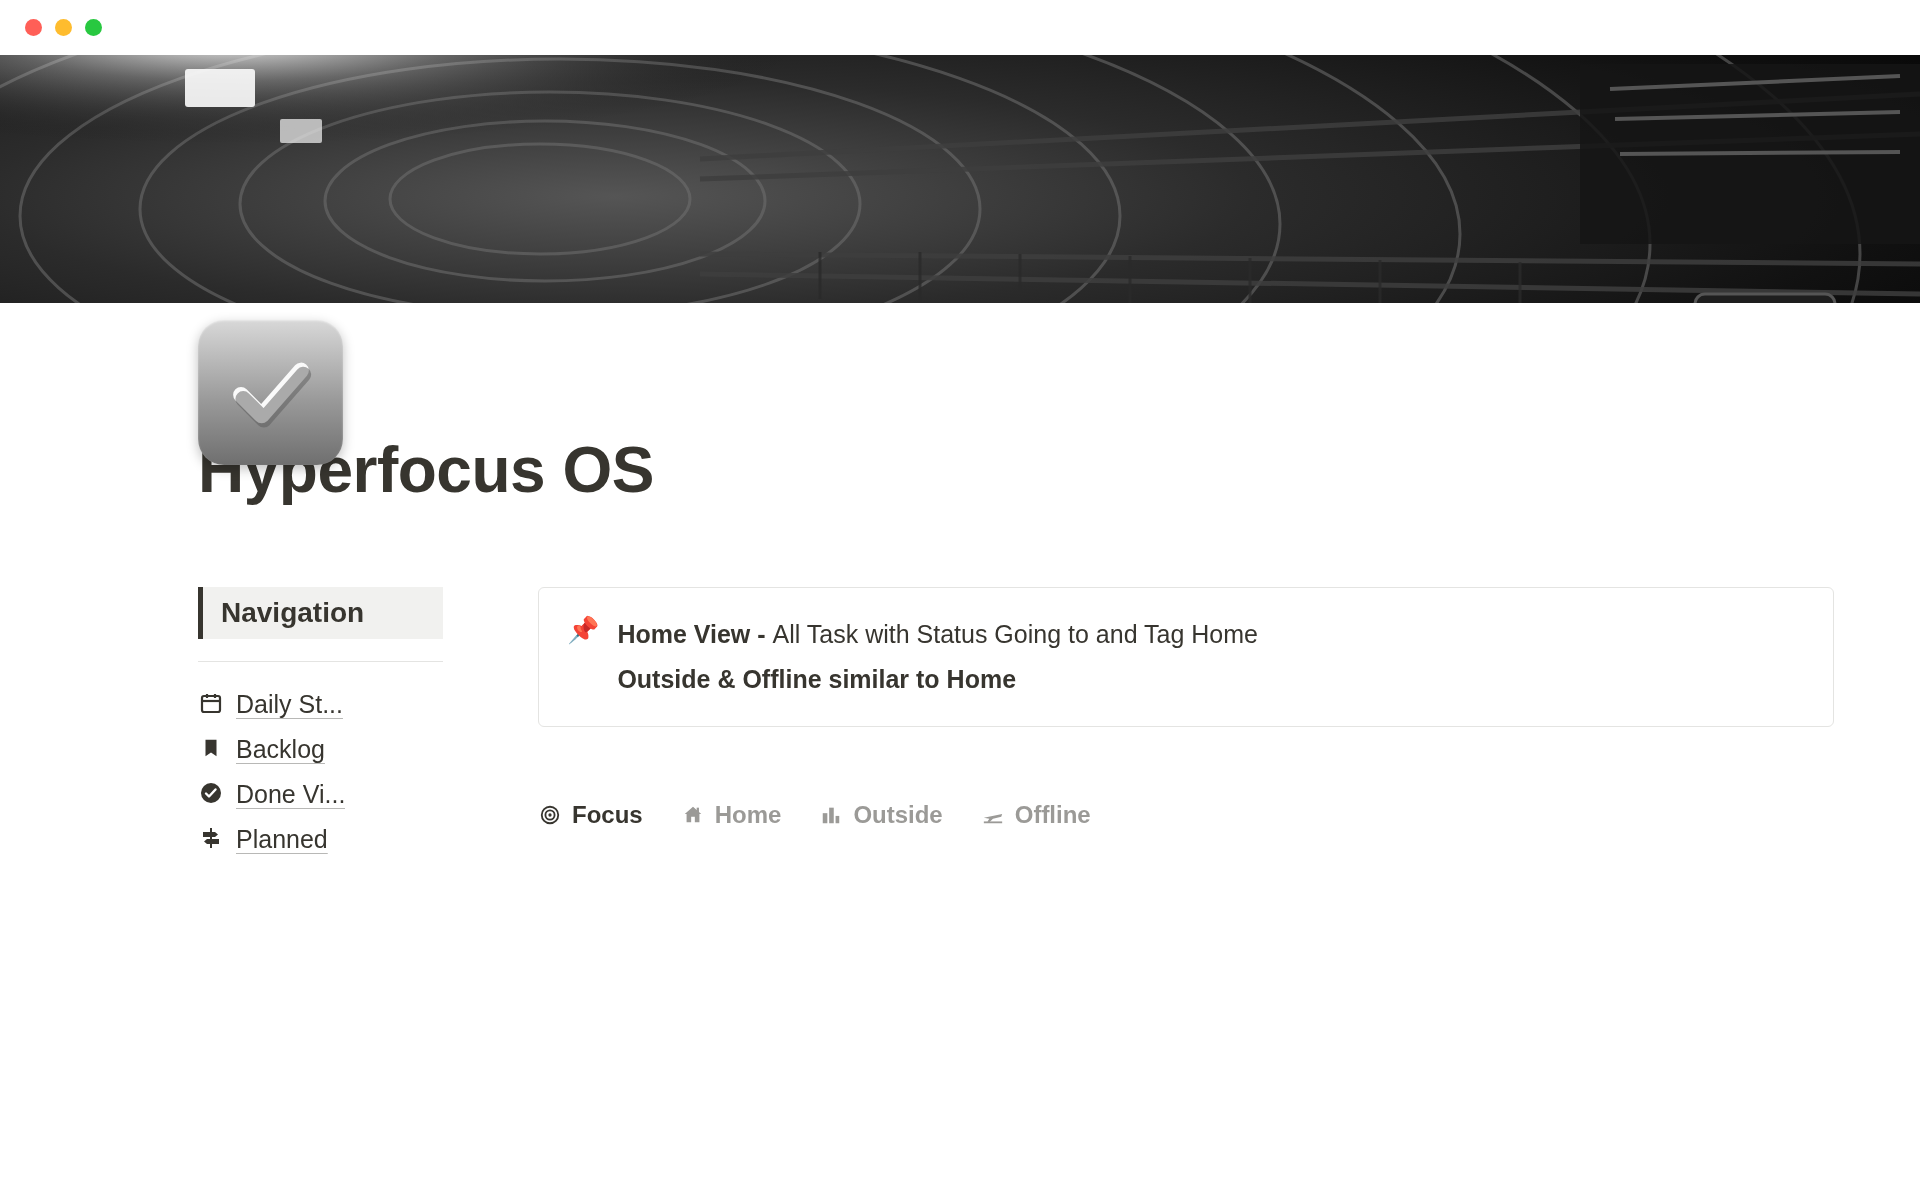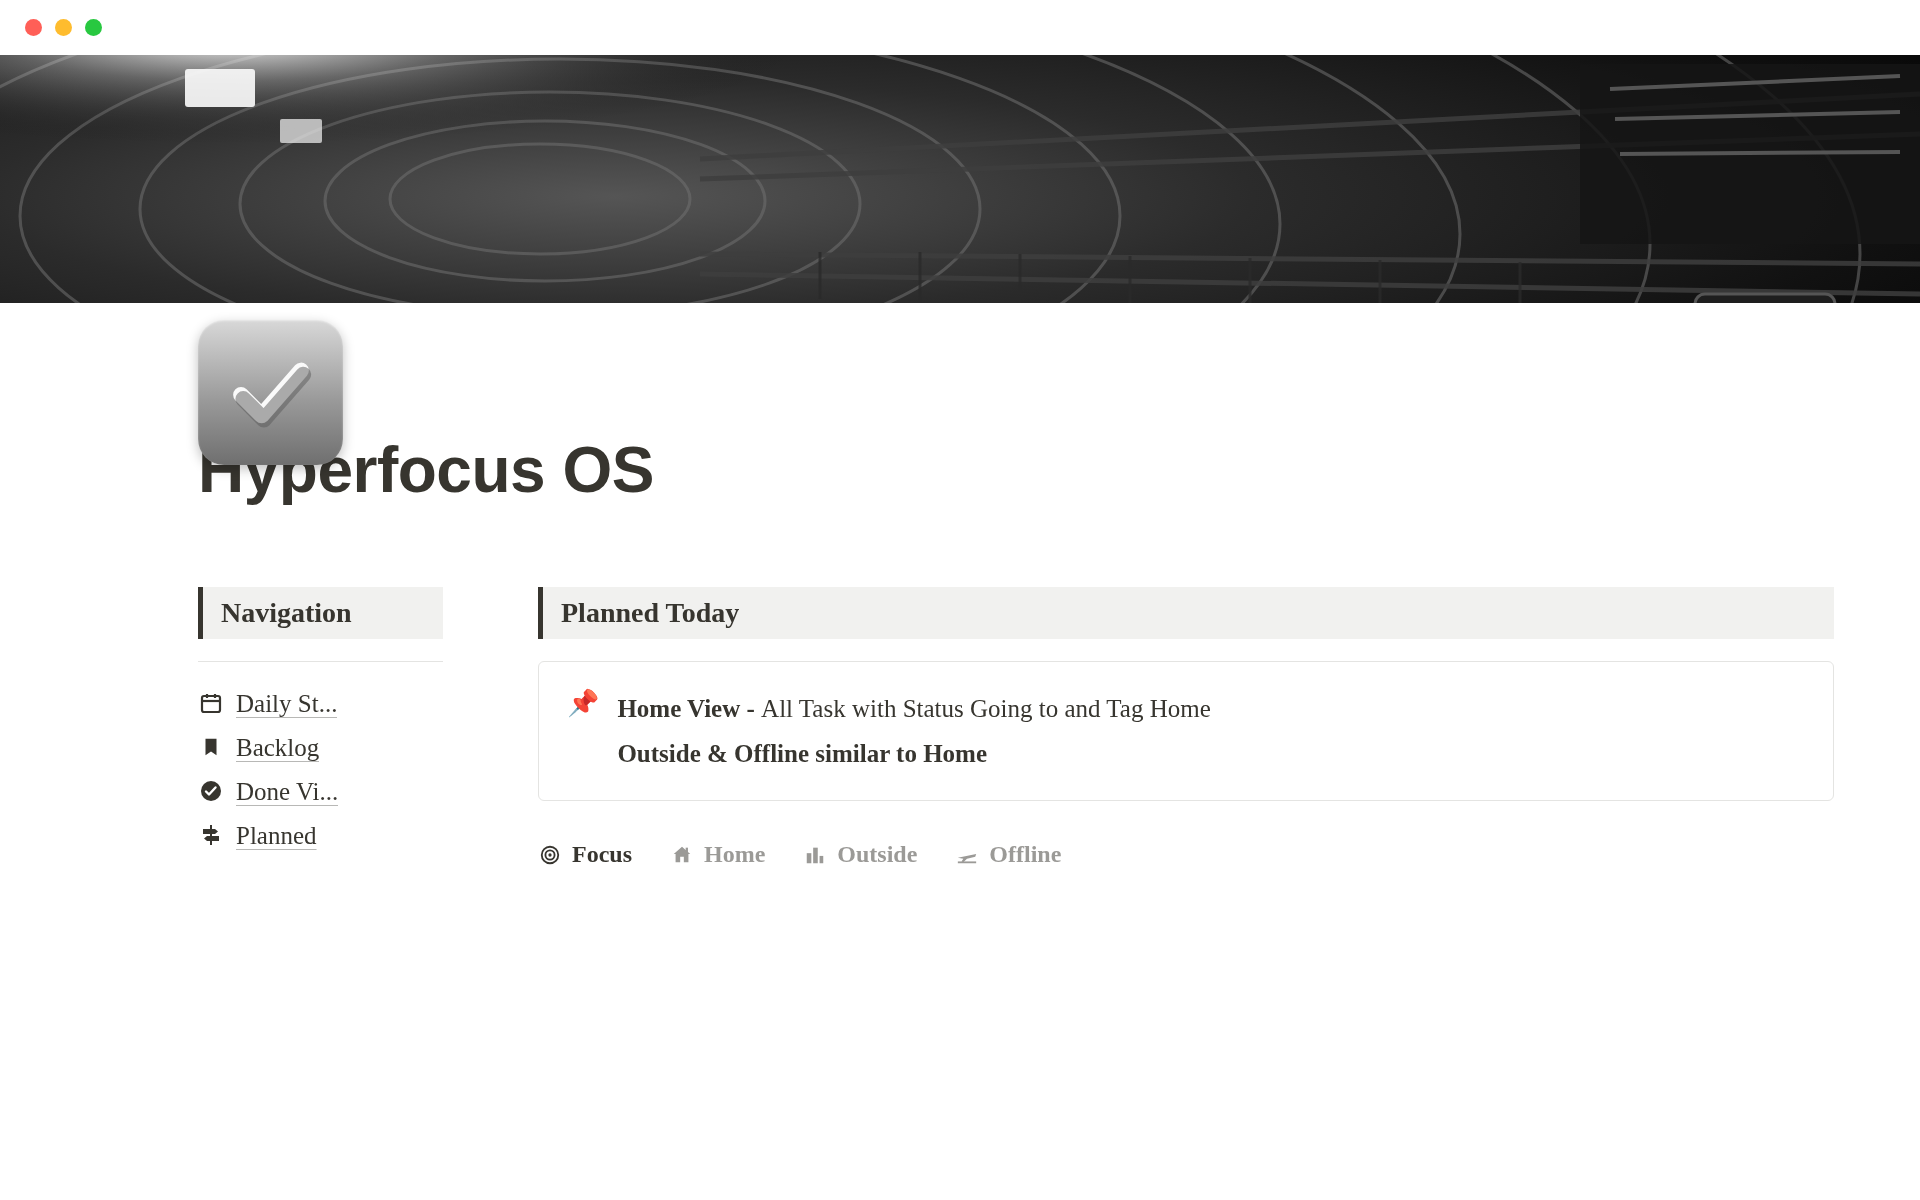--- a/index.html
+++ b/index.html
@@ -71,21 +71,20 @@
   color: #37352f;
   letter-spacing: -0.5px;
   margin-bottom: 80px;
 }
 
 
 .cols {
   display: flex;
   gap: 95px;
   align-items: flex-start;
-  font-family: Liberation Serif, serif;
 }
 .col-left { width: 245px; flex-shrink: 0; }
 .col-right { flex: 1; }
 
 
 .section-header {
   background: #f1f1ef;
   border-left: 5px solid #37352f;
   padding: 10px 18px;
   margin-bottom: 22px;
@@ -157,20 +156,21 @@
   align-items: center;
 }
 .tab {
   display: flex;
   align-items: center;
   gap: 10px;
   font-size: 24px;
   font-weight: 600;
   color: #9b9a97;
   cursor: pointer;
+  margin-top: 34px;
 }
 .tab.active { color: #37352f; }
 .tab-icon {
   width: 24px;
   height: 24px;
   display: flex;
   align-items: center;
   justify-content: center;
 }
 </style>
@@ -306,23 +306,20 @@
               <rect x="11" y="2" width="2" height="20"></rect>
               <path d="M4 6 h12 l3 2.5 -3 2.5 h-12 z"></path>
               <path d="M20 13 h-12 l-3 2.5 3 2.5 h12 z"></path>
             </svg>
         </span>
         <span class="nav-label">Planned</span>
       </div>
     </div>
 
     <div class="col-right">
-      <div class="section-header">
-        <div class="section-header-text">Planned Today</div>
-      </div>
 
       <div class="callout">
         <div class="callout-icon">📌</div>
         <div class="callout-body">
           <div><span class="bold">Home View - </span><span>All Task with Status Going to and Tag Home</span></div>
           <div><span class="bold">Outside &amp; Offline similar to Home</span><span></span></div>
         </div>
       </div>
 
       <div class="tabs">

